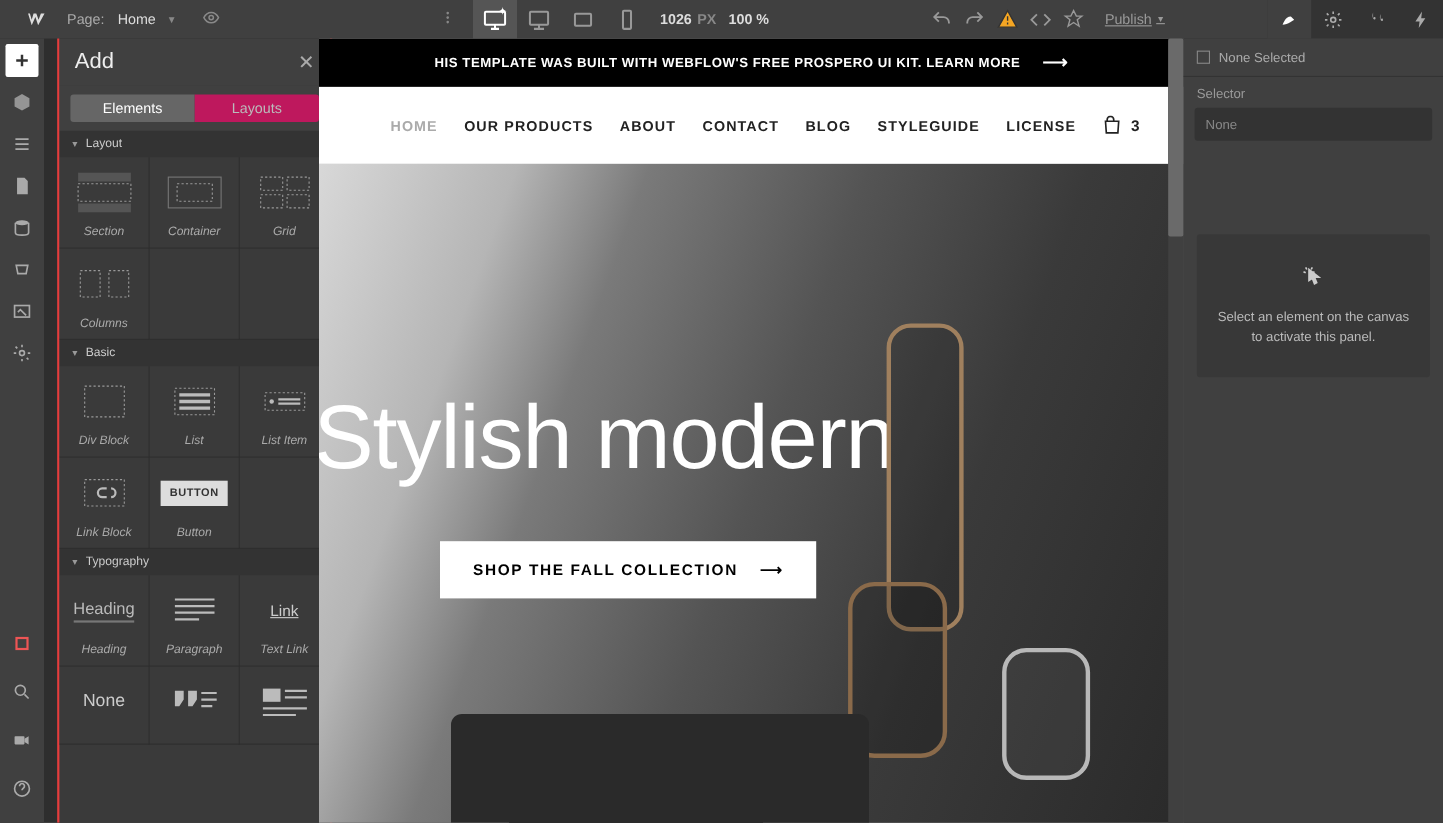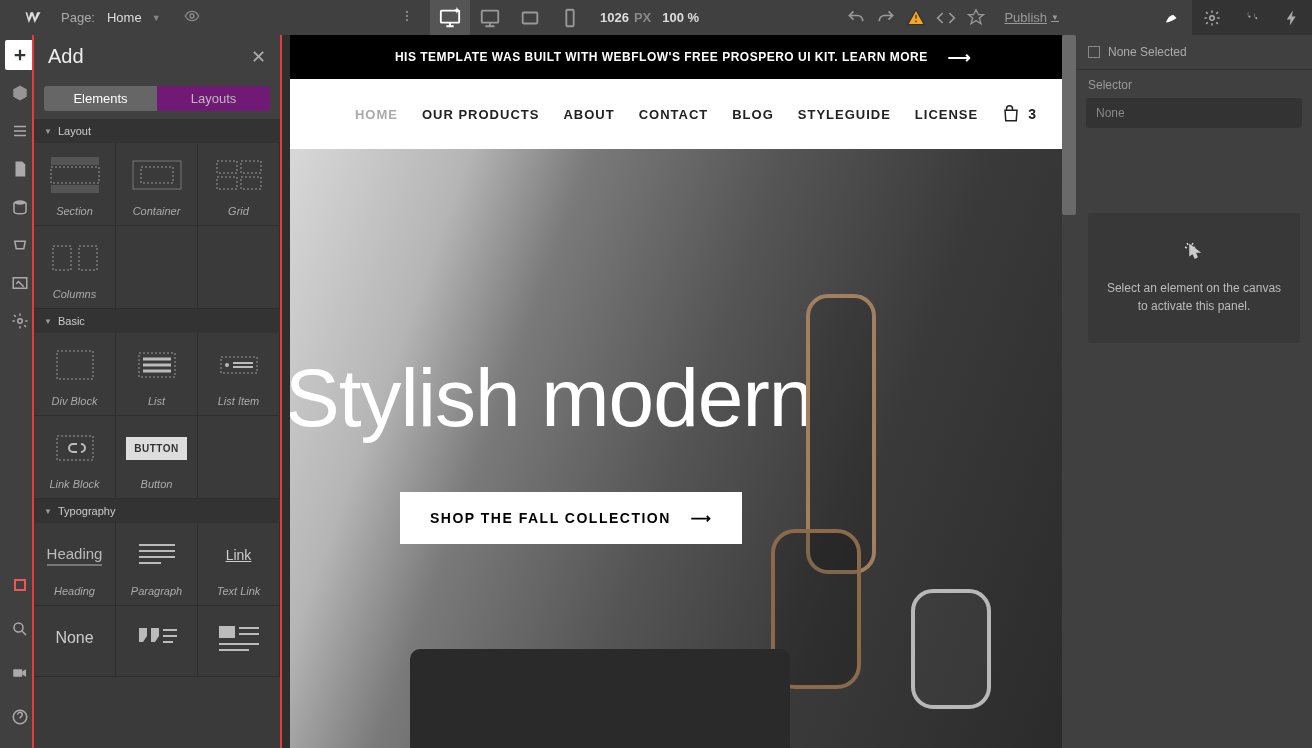--- a/index.html
+++ b/index.html
@@ -34,27 +34,27 @@
 
 
 .lefttool { position: absolute; left: 0; top: 35px; width: 40px; height: calc(100% - 35px); background: #404040; display: flex; flex-direction: column; align-items: center; padding-top: 5px; gap: 2px; }
 .lt-btn { width: 30px; height: 30px; display: flex; align-items: center; justify-content: center; color: #aaa; cursor: pointer; margin-bottom:6px;}
 .lt-btn.white { background: #fff; color: #333; border-radius: 2px; }
 .lt-btn svg { width: 18px; height: 18px; }
 .lefttool .bottom { margin-top: auto; margin-bottom: 10px; display:flex; flex-direction:column; gap:8px; align-items:center;}
 .lt-stop { width:12px; height:12px; border:2px solid #e55; }
 
 
-.addpanel { position: absolute; left: 32px; top: 35px; width: 250px; height: calc(100% - 35px); background: #3a3a3a; border: 2px solid #e63c3c; border-top:none; border-bottom:none; display: flex; flex-direction: column; overflow: hidden; }
+.addpanel { position: absolute; left: 52px; top: 35px; width: 250px; height: calc(100% - 35px); background: #3a3a3a; border: 2px solid #e63c3c; border-top:none; border-bottom:none; display: flex; flex-direction: column; overflow: hidden; }
 .addpanel-hdr { background: #404040; padding: 10px 14px; display: flex; align-items: center; justify-content: space-between; border:none;}
 .addpanel-title { color: #eee; font-size: 20px; font-weight: normal; }
 .addpanel-close { color: #aaa; font-size: 18px; cursor: pointer; }
 
 .addpanel-tabs { display: flex; padding: 8px 10px; gap: 0; background:#404040;}
-.ap-tab { flex: 1; text-align: center; padding: 5px 0; background: #701a75; color: #bbb; font-size: 13px; cursor: pointer; border-radius: 3px; }
+.ap-tab { flex: 1; text-align: center; padding: 5px 0; background: #be185d; color: #bbb; font-size: 13px; cursor: pointer; border-radius: 3px; }
 .ap-tab.active { background: #666; color: #fff; }
 .ap-tab:first-child { border-radius: 3px 0 0 3px;}
 .ap-tab:last-child { border-radius: 0 3px 3px 0;}
 
 .ap-section-hdr { background: #333; color: #ccc; font-size: 11px; padding: 6px 10px; display: flex; align-items: center; gap: 6px; cursor:pointer;}
 .ap-section-hdr::before { content: "▼"; font-size: 8px; color: #999; }
 
 .ap-grid { display: grid; grid-template-columns: repeat(3, 1fr); background: #3a3a3a; }
 .ap-item { display: flex; flex-direction: column; align-items: center; justify-content: center; padding: 12px 4px 8px; cursor: pointer; border-right: 1px solid #2e2e2e; border-bottom: 1px solid #2e2e2e; }
 .ap-item-icon { width: 52px; height: 40px; display: flex; align-items: center; justify-content: center; color: #999; margin-bottom: 10px; }

